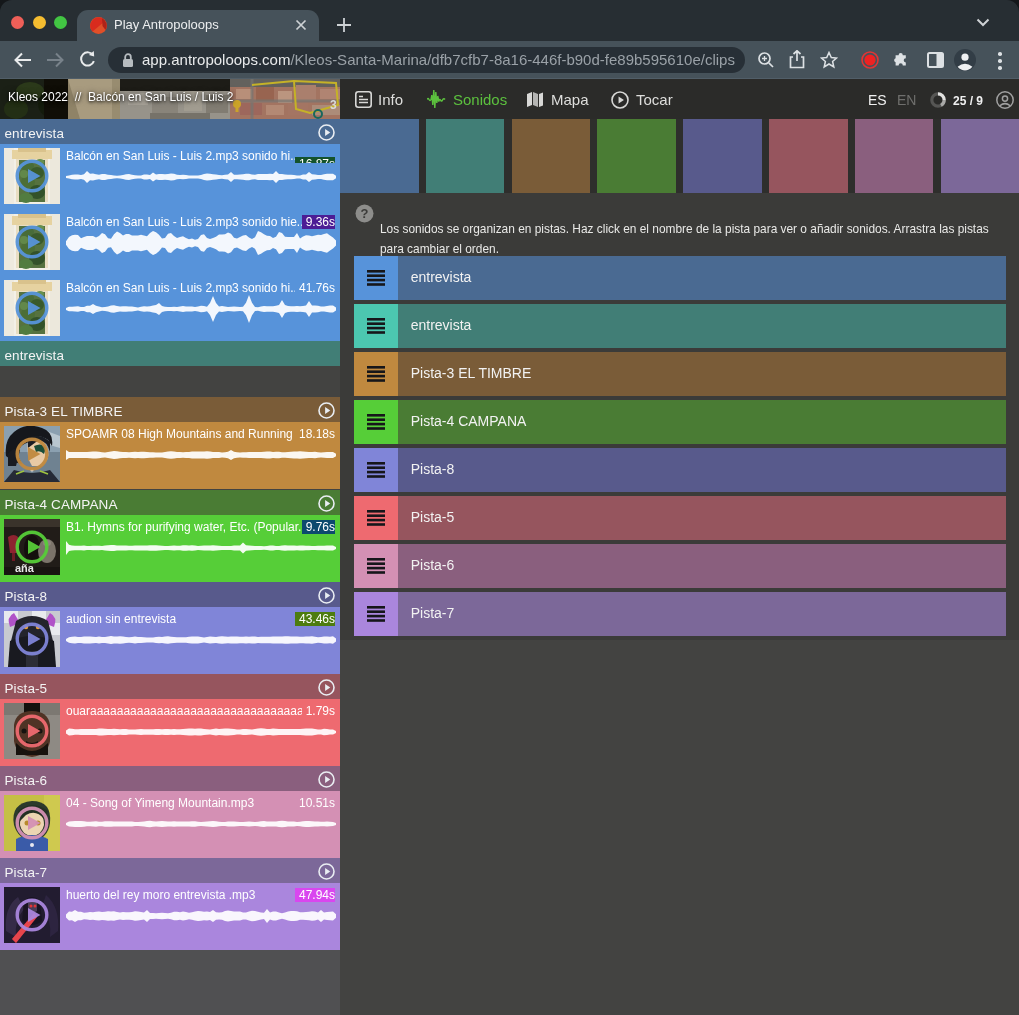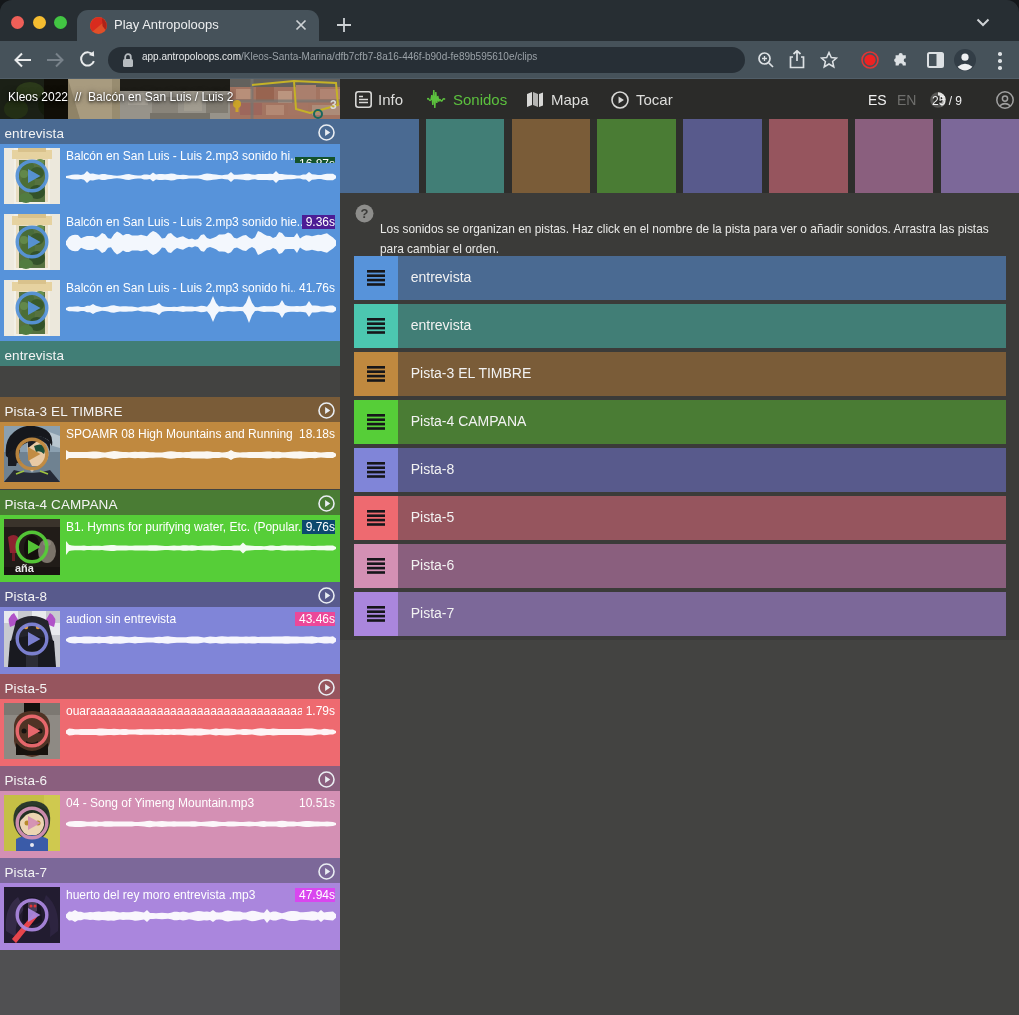--- a/index.html
+++ b/index.html
@@ -37,21 +37,21 @@
       </svg>
       <svg width="19" height="19" viewBox="0 0 19 19" style="position:absolute;left:78px;top:9px">
         <path d="M15.9 11.2 A6.6 6.6 0 1 1 15.2 5.3" stroke="#e9ebec" stroke-width="2" fill="none"></path>
         <polygon points="15.8,1.0 16.2,6.6 10.9,5.1" fill="#e9ebec"></polygon>
       </svg>
       <div style="position:absolute;left:108px;top:6px;width:637px;height:26px;border-radius:13px;background:#272f36"></div>
       <svg width="12" height="15" viewBox="0 0 12 15" style="position:absolute;left:122px;top:12px">
         <rect x="1" y="6" width="10" height="8" rx="1.5" fill="#b7bcc0"></rect>
         <path d="M3.2 6 L3.2 4 A2.8 2.8 0 0 1 8.8 4 L8.8 6" stroke="#b7bcc0" stroke-width="1.8" fill="none"></path>
       </svg>
-      <div style="position:absolute;left:142px;top:10px;font-size:10px;color:#9aa1a7;white-space:nowrap"><span style="color:#e8eaeb">app.antropoloops.com</span>/Kleos-Santa-Marina/dfb7cfb7-8a16-446f-b90d-fe89b595610e/clips</div>
+      <div style="position:absolute;left:142px;top:10px;font-size:15px;color:#9aa1a7;white-space:nowrap"><span style="color:#e8eaeb">app.antropoloops.com</span>/Kleos-Santa-Marina/dfb7cfb7-8a16-446f-b90d-fe89b595610e/clips</div>
       <svg width="18" height="18" viewBox="0 0 18 18" style="position:absolute;left:757px;top:10px">
         <circle cx="7.5" cy="7.5" r="5.5" stroke="#dde1e4" stroke-width="1.7" fill="none"></circle>
         <path d="M11.8 11.8 L16 16" stroke="#dde1e4" stroke-width="1.7"></path>
         <path d="M5 7.5 L10 7.5 M7.5 5 L7.5 10" stroke="#dde1e4" stroke-width="1.3"></path>
       </svg>
       <svg width="16" height="19" viewBox="0 0 16 19" style="position:absolute;left:789px;top:9px">
         <path d="M8 1 L8 11 M4.5 4 L8 0.8 L11.5 4" stroke="#dde1e4" stroke-width="1.7" fill="none"></path>
         <path d="M4 7 L1.5 7 L1.5 17.5 L14.5 17.5 L14.5 7 L12 7" stroke="#dde1e4" stroke-width="1.7" fill="none"></path>
       </svg>
       <svg width="18" height="18" viewBox="0 0 18 18" style="position:absolute;left:820px;top:10px">
@@ -137,21 +137,21 @@
       <polygon points="7.56,5.3999999999999995 12.959999999999999,9.0 7.56,12.6" fill="#d8d8d6"></polygon>
     </svg>
     <div style="position:absolute;left:636px;top:91px;font-size:15px;color:#dededc">Tocar</div>
     <div style="position:absolute;left:868px;top:92px;font-size:14px;color:#f0f0f0">ES</div>
     <div style="position:absolute;left:897px;top:92px;font-size:14px;color:#6f6f6d">EN</div>
     <svg width="16" height="16" viewBox="0 0 16 16" style="position:absolute;left:930px;top:92px">
       <circle cx="8" cy="8" r="6.2" fill="none" stroke="#565654" stroke-width="3.2"></circle>
       <path d="M8 1.8 A6.2 6.2 0 0 1 14.2 8" stroke="#e2e2e0" stroke-width="3.2" fill="none"></path>
       <path d="M14.2 8 A6.2 6.2 0 0 1 11 13.4" stroke="#a8a8a6" stroke-width="3.2" fill="none"></path>
     </svg>
-    <div style="position:absolute;left:932px;top:93.5px;font-size:12px;font-weight:normal;color:#f0f0f0">25 / 9</div>
+    <div style="position:absolute;left:953px;top:93.5px;font-size:12px;font-weight:bold;color:#f0f0f0">25 / 9</div>
     <svg width="18" height="18" viewBox="0 0 18 18" style="position:absolute;left:996px;top:91px">
       <circle cx="9" cy="9" r="8.2" fill="none" stroke="#a0a0a0" stroke-width="1.5"></circle>
       <circle cx="9" cy="7.6" r="2.6" fill="none" stroke="#a0a0a0" stroke-width="1.5"></circle>
       <path d="M3.8 14.8 Q9 10.4 14.2 14.8" fill="none" stroke="#a0a0a0" stroke-width="1.5"></path>
     </svg>
     <div style="position:absolute;left:340px;top:119px;width:679px;height:74px;background:#2e2e2c;overflow:hidden">
       <div style="position:absolute;left:0.0px;top:0;width:78.6px;height:74px;background:#4a6a92"></div>
       <div style="position:absolute;left:85.8px;top:0;width:78.6px;height:74px;background:#417e76"></div>
       <div style="position:absolute;left:171.6px;top:0;width:78.6px;height:74px;background:#7a5c38"></div>
       <div style="position:absolute;left:257.4px;top:0;width:78.6px;height:74px;background:#4a7c34"></div>
@@ -434,21 +434,21 @@
         <path d="M6 30 Q28 20 50 30 L52 56 L4 56 Z" fill="#191a20"></path>
         <circle cx="22" cy="16" r="2.2" fill="#e8a03c"></circle>
         <circle cx="34" cy="16" r="2.2" fill="#e8a03c"></circle>
         <rect x="22" y="40" width="12" height="16" fill="#2c2d36"></rect>
       </svg>
       <svg width="56" height="56" viewBox="0 0 56 56" style="position:absolute;left:0;top:0">
         <circle cx="28" cy="28" r="14.8" fill="none" stroke="#8085d8" stroke-width="3.4" stroke-opacity="0.95"></circle>
         <polygon points="24,21 36.5,28 24,35" fill="#8085d8" fill-opacity="0.95"></polygon>
       </svg>
     </div>
-    <div style="position:absolute;left:66px;top:612px;width:269px;height:14px;font-size:12px;color:#fff;white-space:nowrap;overflow:hidden">audion sin entrevista<span style="position:absolute;right:0;top:0;background:#ec4899;padding-left:4px">43.46s</span></div>
+    <div style="position:absolute;left:66px;top:612px;width:269px;height:14px;font-size:12px;color:#fff;white-space:nowrap;overflow:hidden">audion sin entrevista<span style="position:absolute;right:0;top:0;background:#4d7c0f;padding-left:4px">43.46s</span></div>
     <div style="position:absolute;left:66px;top:622px;width:270px;height:36px">
       <svg width="270" height="36" viewBox="0 0 270 36" style="position:absolute;left:0;top:0">
         <polygon points="0,17.0 3,15.2 6,14.8 9,14.6 12,14.9 15,14.9 18,14.4 21,14.4 24,14.6 27,14.8 30,14.9 33,14.6 36,14.9 39,15.1 42,14.5 45,14.1 48,14.4 51,14.5 54,14.3 57,14.5 60,14.9 63,15.3 66,15.0 69,14.6 72,14.9 75,15.1 78,15.3 81,15.4 84,15.4 87,15.5 90,15.1 93,14.8 96,14.9 99,14.6 102,14.3 105,14.7 108,15.1 111,15.2 114,15.2 117,15.2 120,15.2 123,14.7 126,14.4 129,14.6 132,14.6 135,15.0 138,15.4 141,14.9 144,14.4 147,14.8 150,14.9 153,14.4 156,14.2 159,14.5 162,14.7 165,14.4 168,14.4 171,14.6 174,14.7 177,14.7 180,14.6 183,14.7 186,14.4 189,14.5 192,14.9 195,14.8 198,14.7 201,14.7 204,14.7 207,14.6 210,14.4 213,14.5 216,14.4 219,14.3 222,14.3 225,14.4 228,14.4 231,14.5 234,14.8 237,14.7 240,14.6 243,14.4 246,14.3 249,14.8 252,15.2 255,14.9 258,14.5 261,14.6 264,14.8 267,14.3 270,16.5 270,19.5 267,21.7 264,21.2 261,21.4 258,21.5 255,21.1 252,20.8 249,21.2 246,21.7 243,21.6 240,21.4 237,21.3 234,21.2 231,21.5 228,21.6 225,21.6 222,21.7 219,21.7 216,21.6 213,21.5 210,21.6 207,21.4 204,21.3 201,21.3 198,21.3 195,21.2 192,21.1 189,21.5 186,21.6 183,21.3 180,21.4 177,21.3 174,21.3 171,21.4 168,21.6 165,21.6 162,21.3 159,21.5 156,21.8 153,21.6 150,21.1 147,21.2 144,21.6 141,21.1 138,20.6 135,21.0 132,21.4 129,21.4 126,21.6 123,21.3 120,20.8 117,20.8 114,20.8 111,20.8 108,20.9 105,21.3 102,21.7 99,21.4 96,21.1 93,21.2 90,20.9 87,20.5 84,20.6 81,20.6 78,20.7 75,20.9 72,21.1 69,21.4 66,21.0 63,20.7 60,21.1 57,21.5 54,21.7 51,21.5 48,21.6 45,21.9 42,21.5 39,20.9 36,21.1 33,21.4 30,21.1 27,21.2 24,21.4 21,21.6 18,21.6 15,21.1 12,21.1 9,21.4 6,21.2 3,20.8 0,19.0" fill="#ffffff" fill-opacity="0.93"></polygon>
       </svg>
     </div>
     <div style="position:absolute;left:0;top:674px;width:340px;height:25px;background:#96555e">
       <div style="position:absolute;left:4.5px;top:6.5px;font-size:13.5px;color:#f4f4f4;font-weight:400;letter-spacing:.1px">Pista-5</div>
       <svg width="17" height="17" viewBox="0 0 17 17" style="position:absolute;left:318px;top:4.5px">
         <circle cx="8.5" cy="8.5" r="7.50" fill="none" stroke="#e9edf2" stroke-width="1.6"></circle>
         <polygon points="7.14,5.1 12.24,8.5 7.14,11.899999999999999" fill="#e9edf2"></polygon>

